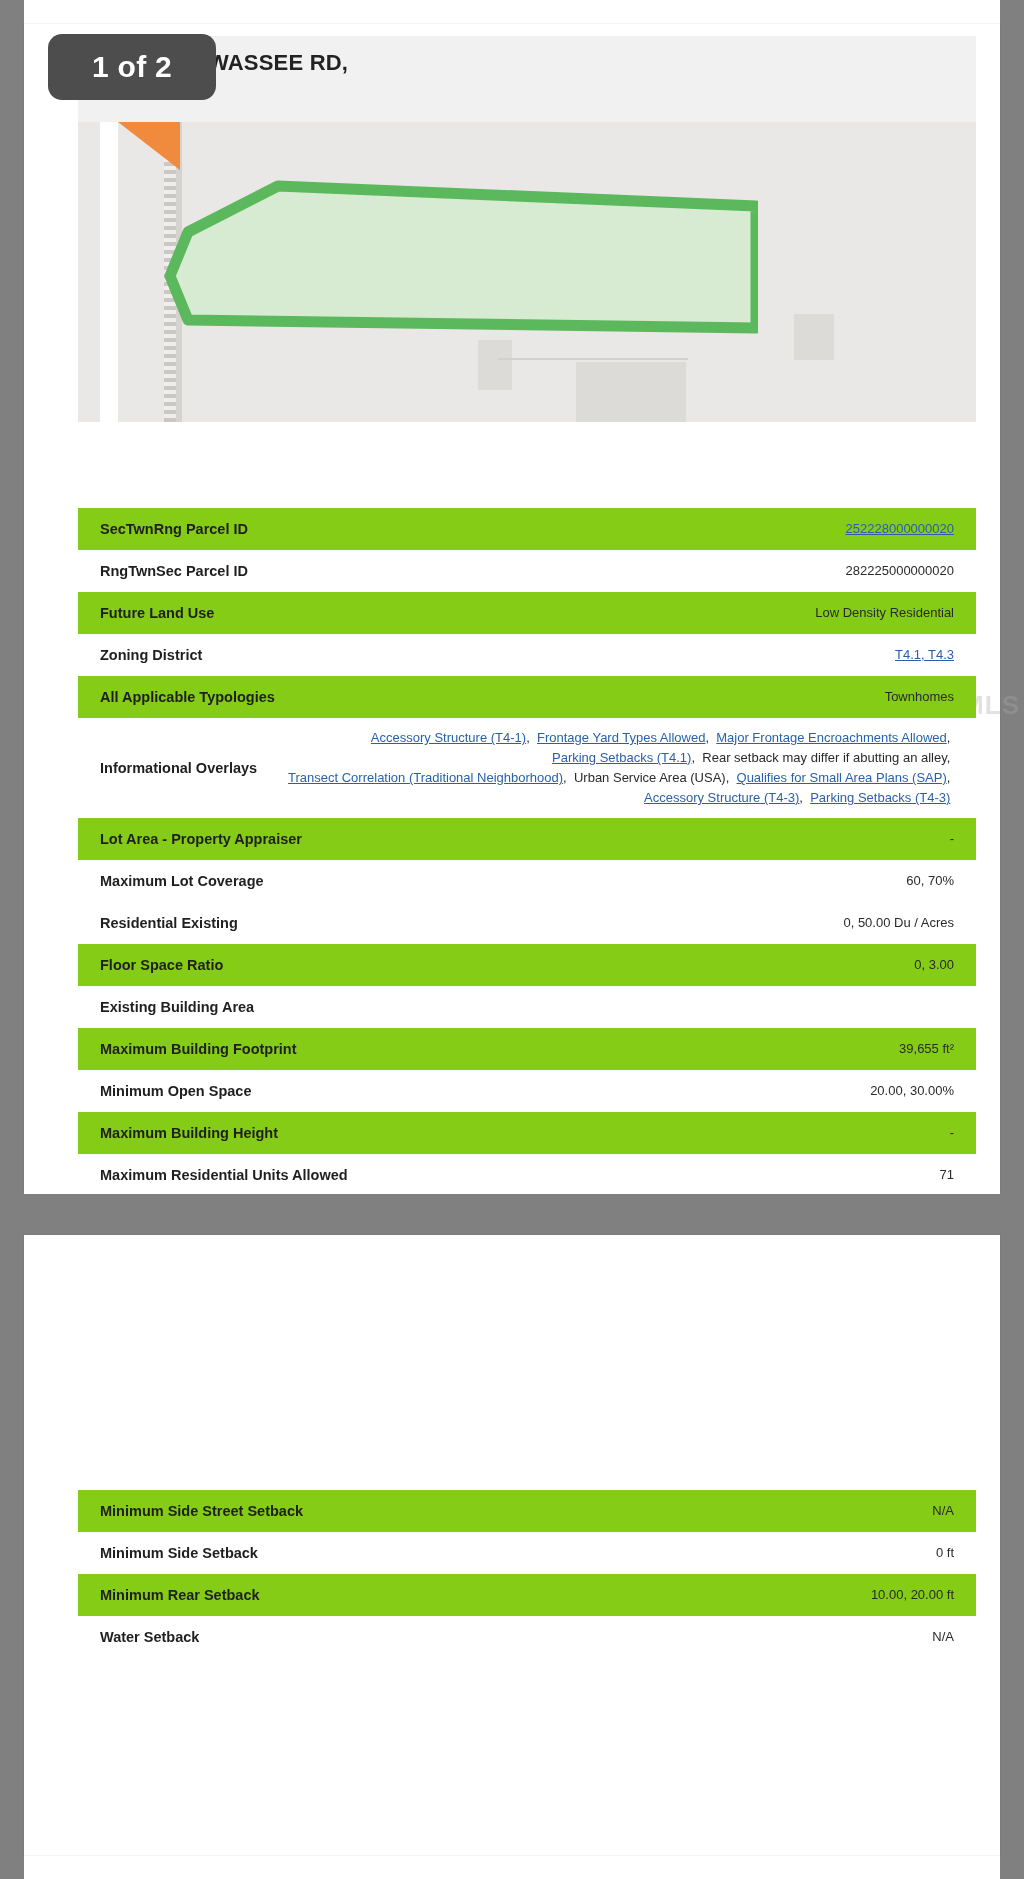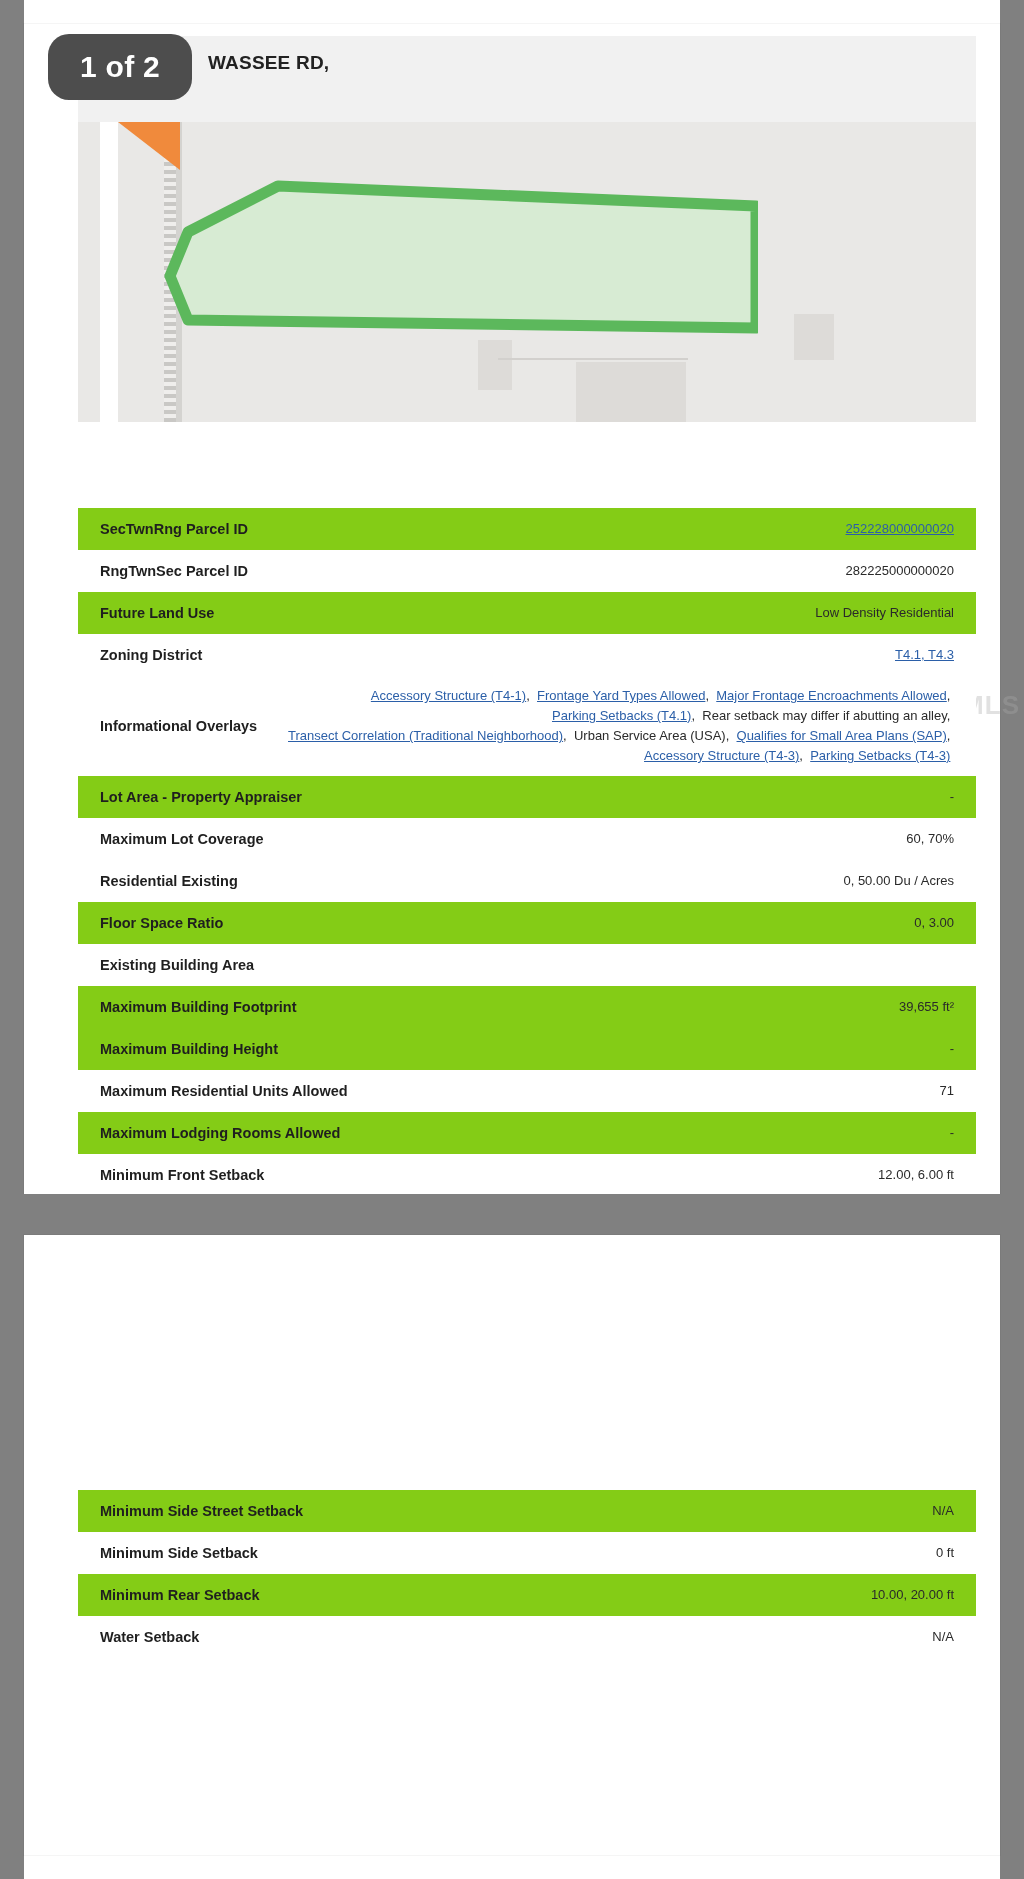--- a/index.html
+++ b/index.html
@@ -69,36 +69,36 @@
     position: absolute;
     left: 78px;
     top: 36px;
     width: 898px;
     height: 86px;
     background: #f1f1f1;
     box-sizing: border-box;
     padding: 14px 0 0 130px;
   }
   .doc-header .addr-line {
-    font-size: 19px;
+    font-size: 22px;
     font-weight: bold;
     color: #222222;
     line-height: 26px;
     letter-spacing: 0.2px;
   }
 
   
   .page-badge {
     position: absolute;
     left: 48px;
     top: 34px;
-    width: 144px;
+    width: 168px;
     height: 66px;
     background: #4d4d4d;
-    border-radius: 21px;
+    border-radius: 14px;
     color: #ffffff;
     font-size: 30px;
     font-weight: bold;
     display: flex;
     align-items: center;
     justify-content: center;
     letter-spacing: 0.3px;
     z-index: 40;
   }
 
@@ -291,20 +291,24 @@
     <div class="row alt">
       <div class="label">Future Land Use</div>
       <div class="value">Low Density Residential</div>
     </div>
 
     <div class="row">
       <div class="label">Zoning District</div>
       <div class="value"><span class="link">T4.1,  T4.3</span></div>
     </div>
 
+    <div class="row alt">
+      <div class="label">All Applicable Typologies</div>
+      <div class="value">Townhomes</div>
+    </div>
 
     <div class="row tall">
       <div class="label">Informational Overlays</div>
       <div class="value" id="overlays-value"><span class="seg link">Accessory Structure (T4-1)</span>,&nbsp; <span class="seg link">Frontage Yard Types Allowed</span>,&nbsp; <span class="seg link">Major Frontage Encroachments Allowed</span>,&nbsp; <span class="seg link">Parking Setbacks (T4.1)</span>,&nbsp; <span class="seg">Rear setback may differ if abutting an alley</span>,&nbsp; <span class="seg link">Transect Correlation (Traditional Neighborhood)</span>,&nbsp; <span class="seg">Urban Service Area (USA)</span>,&nbsp; <span class="seg link">Qualifies for Small Area Plans (SAP)</span>,&nbsp; <span class="seg link">Accessory Structure (T4-3)</span>,&nbsp; <span class="seg link">Parking Setbacks (T4-3)</span>&nbsp; </div>
     </div>
 
     <div class="row alt">
       <div class="label">Lot Area - Property Appraiser</div>
       <div class="value">-</div>
     </div>
@@ -321,20 +325,24 @@
       <div class="value">0, 3.00</div>
     </div>
     <div class="row">
       <div class="label">Existing Building Area</div>
       <div class="value"></div>
     </div>
     <div class="row alt">
       <div class="label">Maximum Building Footprint</div>
       <div class="value">39,655 ft²</div>
     </div>
+    <div class="row">
+      <div class="label">Minimum Open Space</div>
+      <div class="value">20.00, 30.00%</div>
+    </div>
     <div class="row alt">
       <div class="label">Maximum Building Height</div>
       <div class="value">-</div>
     </div>
     <div class="row">
       <div class="label">Maximum Residential Units Allowed</div>
       <div class="value">71</div>
     </div>
     <div class="row alt">
       <div class="label">Maximum Lodging Rooms Allowed</div>

